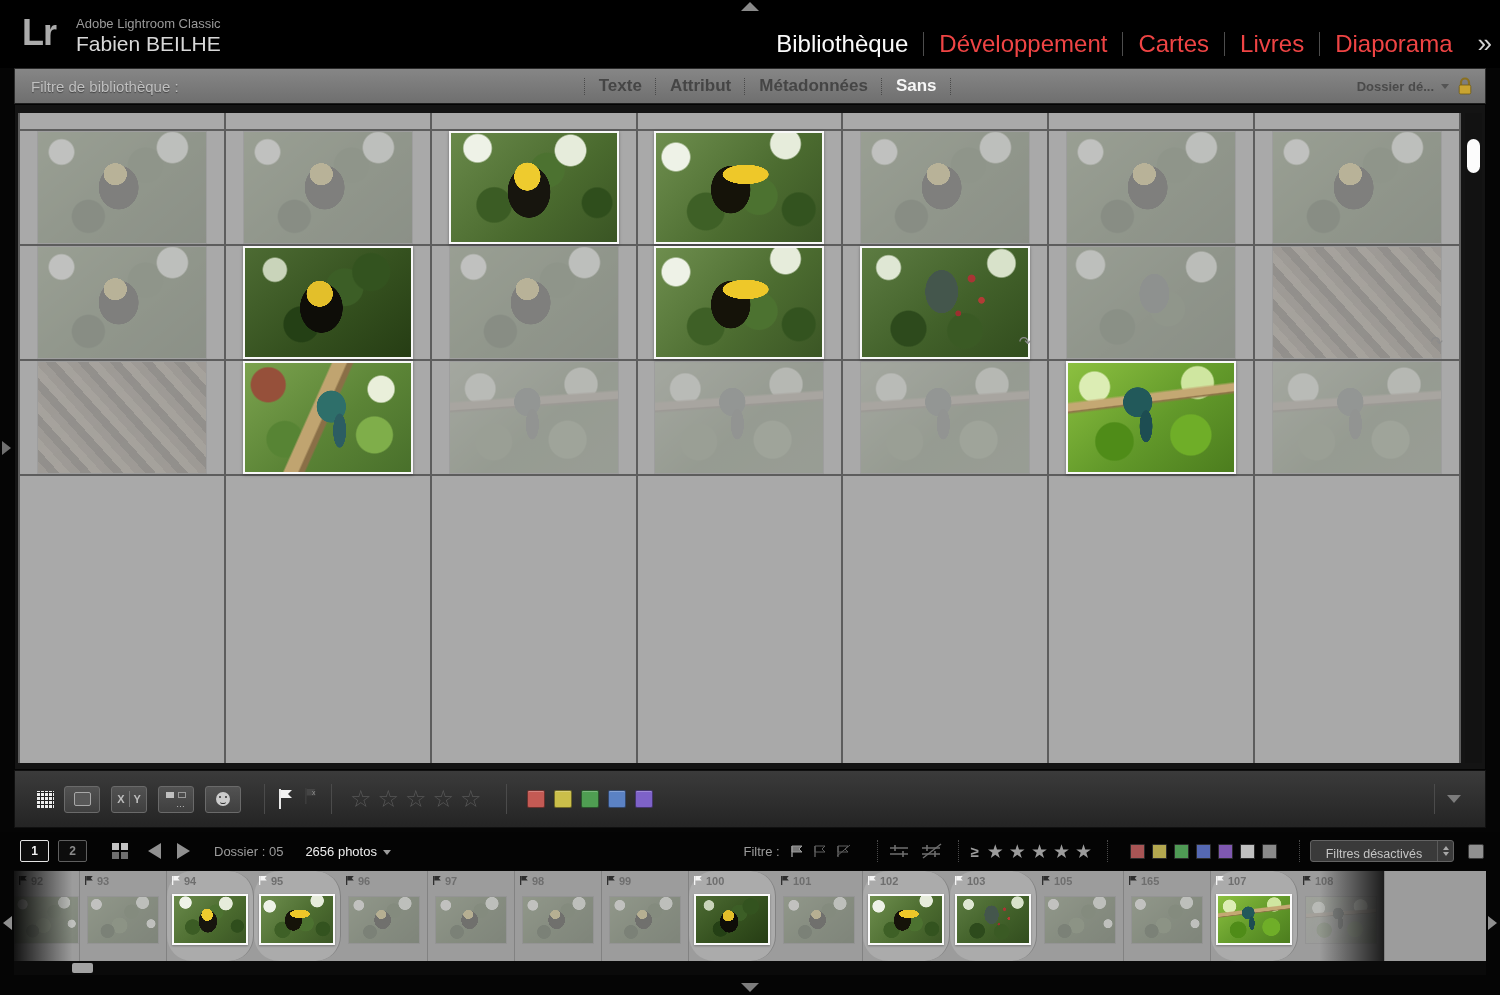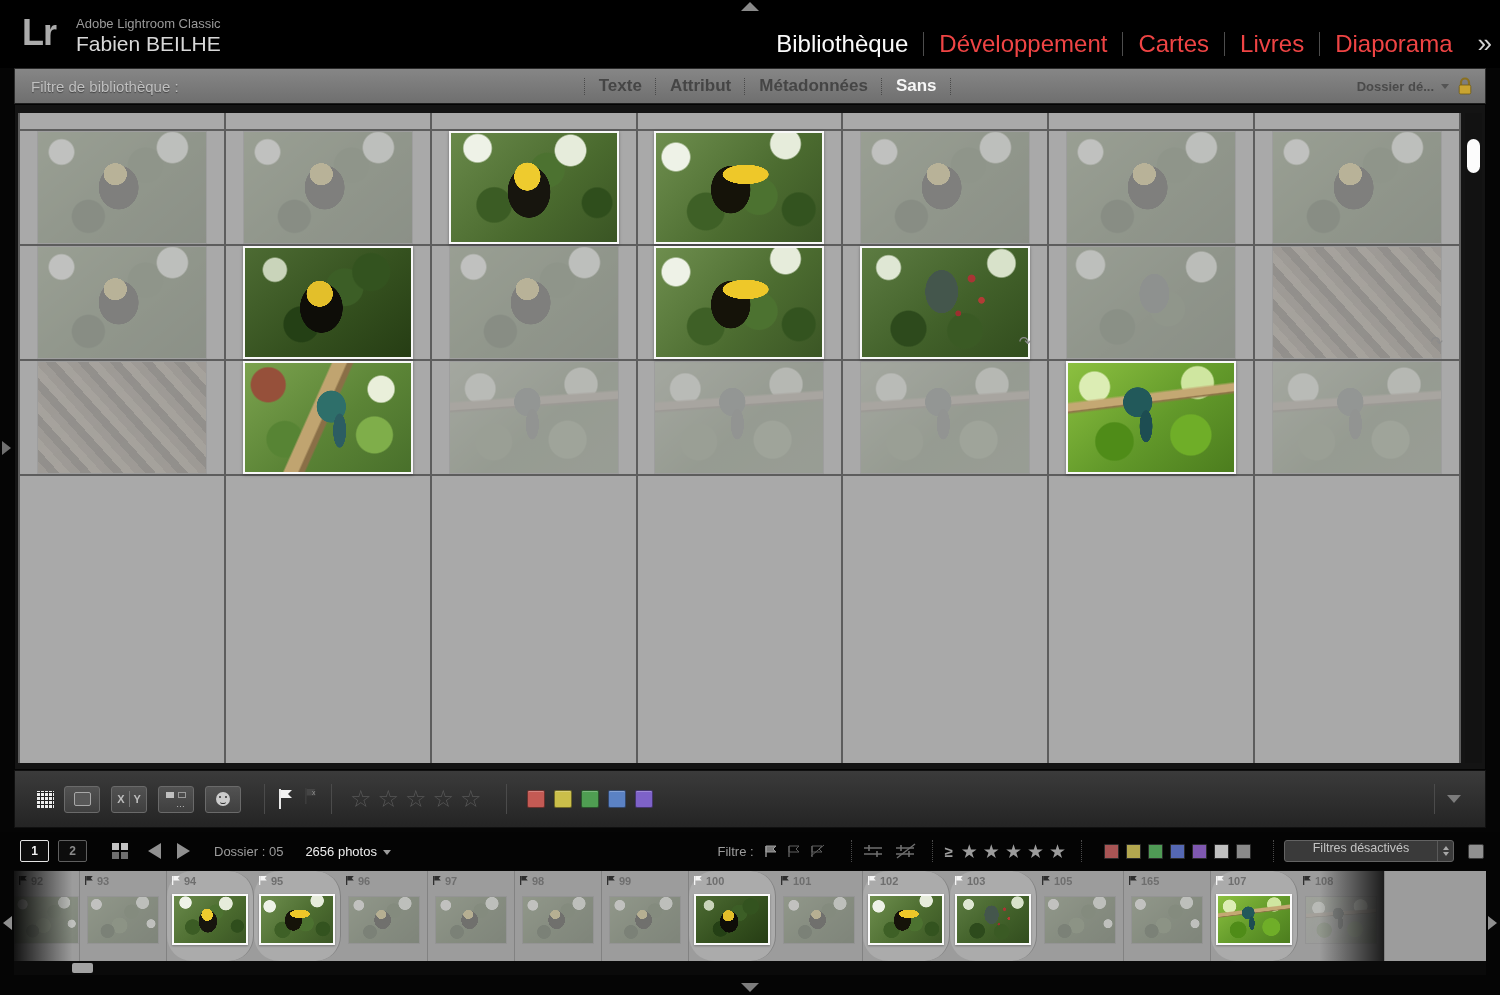--- a/index.html
+++ b/index.html
@@ -194,22 +194,22 @@
   .sb-count{color:#ededed;margin-left:22px;cursor:pointer;}
   .sb-count .caret{display:inline-block;width:0;height:0;border-left:4px solid transparent;border-right:4px solid transparent;
     border-top:5px solid #9c9c9c;margin-left:6px;vertical-align:middle;}
   .sb-filterlabel{color:#9c9c9c;margin-right:10px;}
   .sb-flags{display:flex;align-items:center;gap:6px;margin-right:14px;}
   .dotdiv{height:22px;border-left:1px dotted #4a4a4a;margin:0 10px;}
   .sb-ge{color:#9c9c9c;font-size:15px;font-weight:bold;margin:0 8px 0 2px;}
   .sb-stars{color:#9c9c9c;font-size:19px;letter-spacing:5px;cursor:pointer;user-select:none;}
   .sb-swatches{display:flex;gap:7px;margin:0 12px;}
   .mini-swatch{width:13px;height:13px;border:1px solid #2c2c2c;border-radius:1px;cursor:pointer;}
-  .fselect{width:170px;height:22px;background:#3a3a3a;border:1px solid #636363;border-radius:3px;
-    display:flex;align-items:flex-start;cursor:pointer;box-sizing:border-box;}
+  .fselect{width:144px;height:22px;background:#3a3a3a;border:1px solid #636363;border-radius:3px;
+    display:flex;align-items:flex-end;cursor:pointer;box-sizing:border-box;}
   .fselect .txt{flex:1;text-align:center;color:#c4c4c4;font-size:12.5px;}
   .stepper{width:15px;height:100%;border-left:1px solid #5a5a5a;display:flex;flex-direction:column;
     align-items:center;justify-content:center;gap:2px;}
   .st-up{width:0;height:0;border-left:3px solid transparent;border-right:3px solid transparent;border-bottom:4px solid #a8a8a8;}
   .st-dn{width:0;height:0;border-left:3px solid transparent;border-right:3px solid transparent;border-top:4px solid #a8a8a8;}
   .second-win{width:14px;height:13px;background:#909090;border:1px solid #3a3a3a;border-radius:2px;margin:0 16px 0 14px;cursor:pointer;}
 
   
   .filmstrip{position:absolute;left:14px;right:14px;top:870px;height:90px;background:#9c9c9c;
     border-top:1px solid #070707;display:flex;overflow:hidden;}

